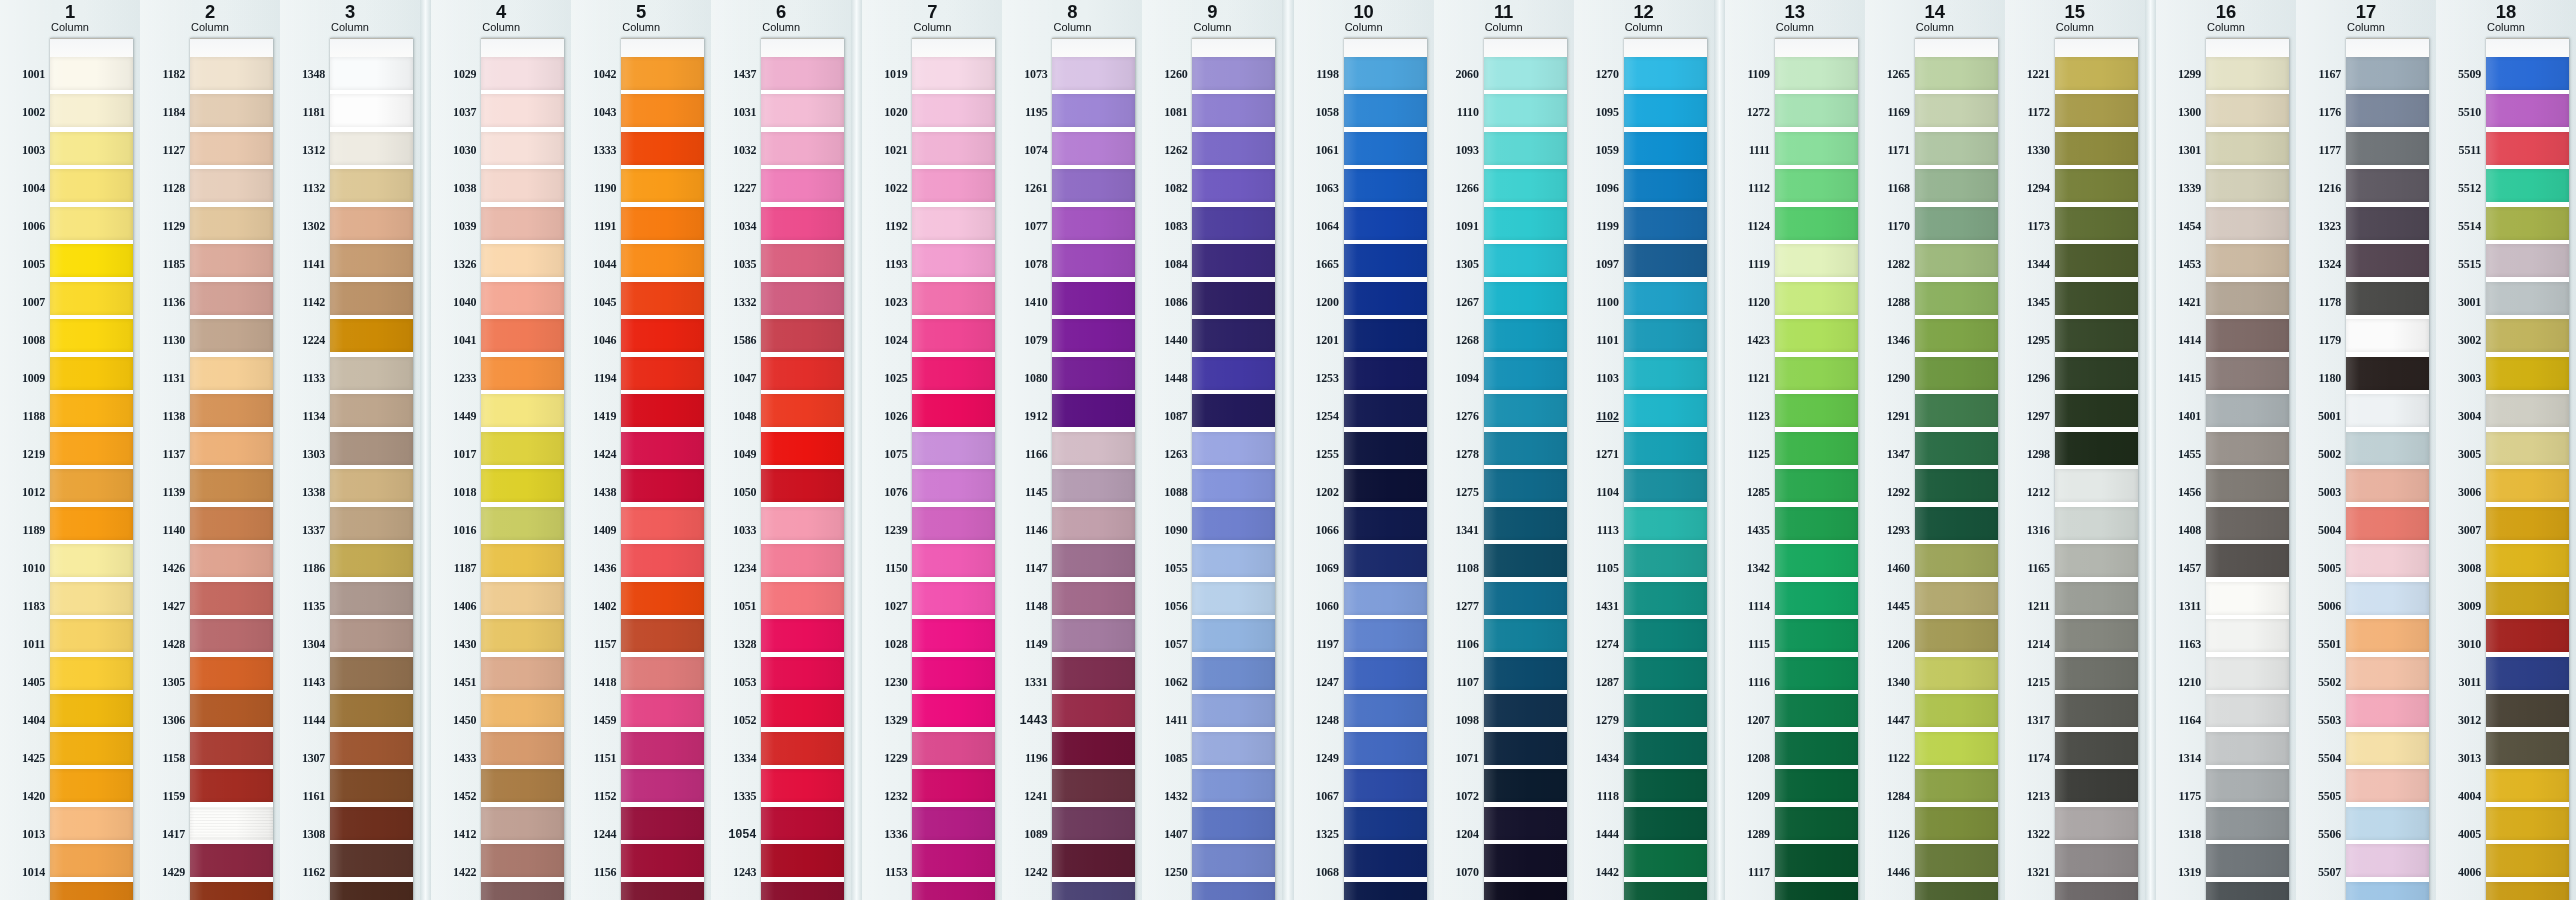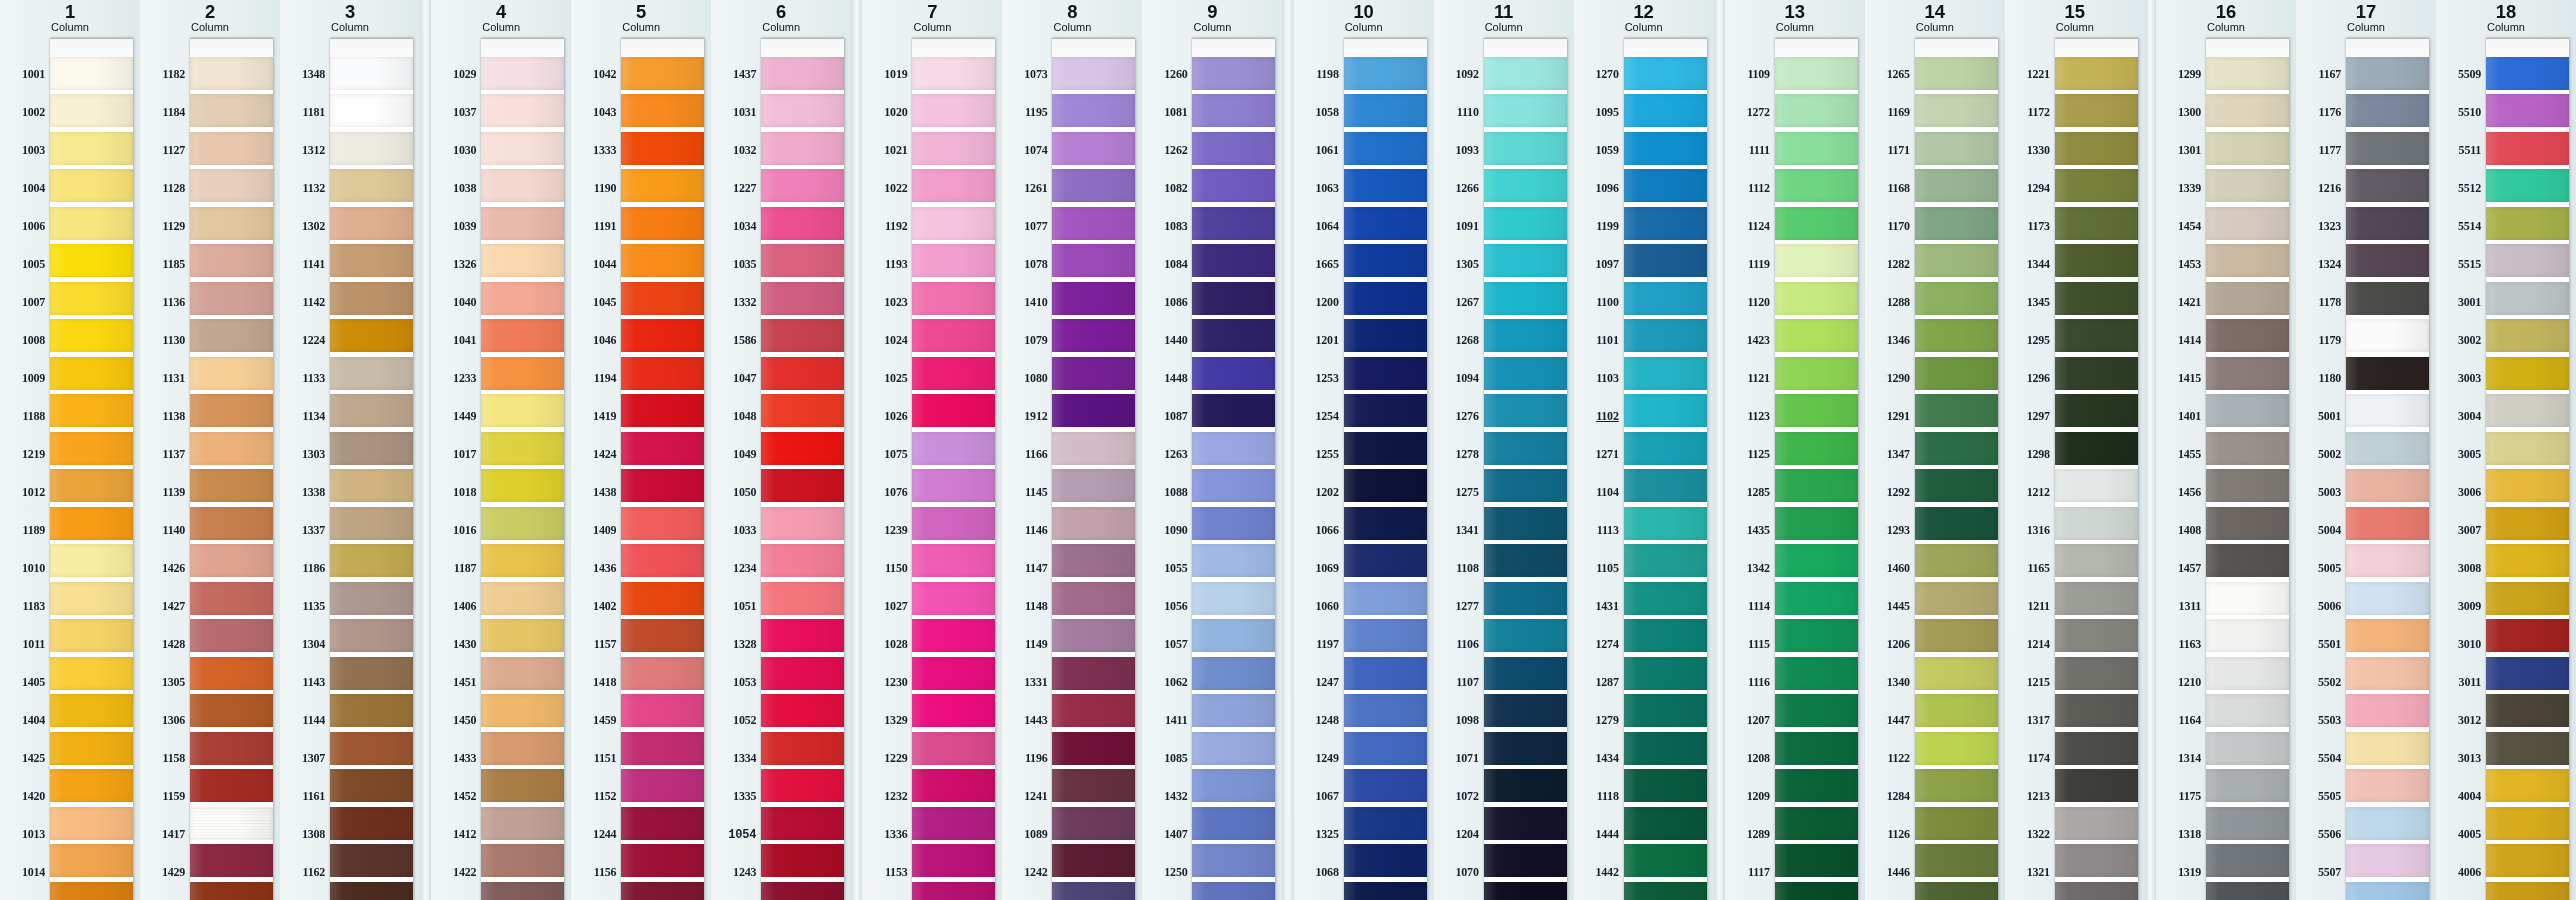--- a/index.html
+++ b/index.html
@@ -733,21 +733,21 @@
             <div class="code" style="height: 38px;">1079</div>
             <div class="code" style="height: 38px;">1080</div>
             <div class="code" style="height: 38px;">1912</div>
             <div class="code" style="height: 38px;">1166</div>
             <div class="code" style="height: 38px;">1145</div>
             <div class="code" style="height: 38px;">1146</div>
             <div class="code" style="height: 38px;">1147</div>
             <div class="code" style="height: 38px;">1148</div>
             <div class="code" style="height: 38px;">1149</div>
             <div class="code" style="height: 38px;">1331</div>
-            <div class="code" style="height: 38px;">1443</div>
+            <div class="code" style="height: 38px; font-family: Liberation Mono, monospace;">1443</div>
             <div class="code" style="height: 38px;">1196</div>
             <div class="code" style="height: 38px;">1241</div>
             <div class="code" style="height: 38px;">1089</div>
             <div class="code" style="height: 38px;">1242</div>
             <div class="code" style="height: 38px;">1203</div>
           </div>
           <div class="card" style="width: 83px; height: 895px;">
             <div class="swatches" style="margin-top: 17.5px;">
               <div class="sw" style="height: 33px; background: rgb(217, 196, 230);"></div>
               <div class="gap" style="height: 4.5px;"></div>
@@ -965,21 +965,21 @@
           </div>
         </div>
       </div>
       <div class="col" style="width: 140px;">
         <div class="col-head">
           <div class="col-num">11</div>
           <div class="col-word">Column</div>
         </div>
         <div class="col-body">
           <div class="codes" style="width: 43px;">
-            <div class="code" style="height: 38px;">1092</div>
+            <div class="code" style="height: 38px;">2060</div>
             <div class="code" style="height: 38px;">1110</div>
             <div class="code" style="height: 38px;">1093</div>
             <div class="code" style="height: 38px;">1266</div>
             <div class="code" style="height: 38px;">1091</div>
             <div class="code" style="height: 38px;">1305</div>
             <div class="code" style="height: 38px;">1267</div>
             <div class="code" style="height: 38px;">1268</div>
             <div class="code" style="height: 38px;">1094</div>
             <div class="code" style="height: 38px;">1276</div>
             <div class="code" style="height: 38px;">1278</div>

